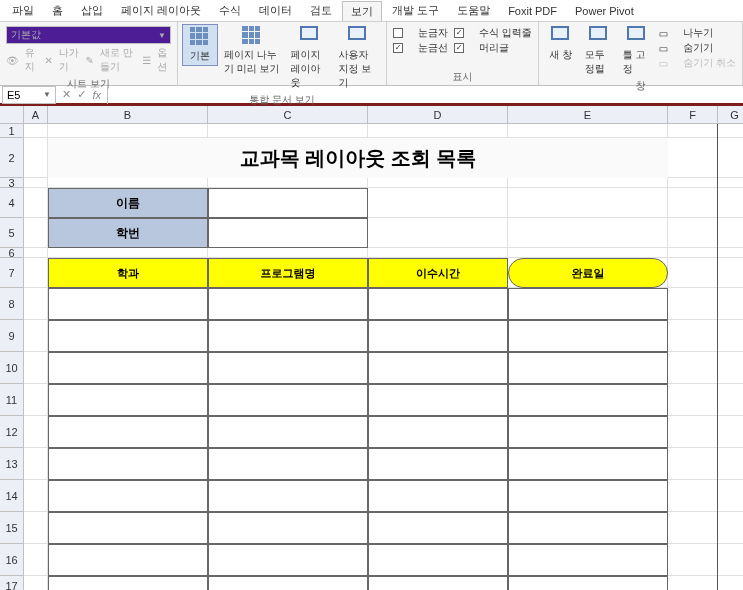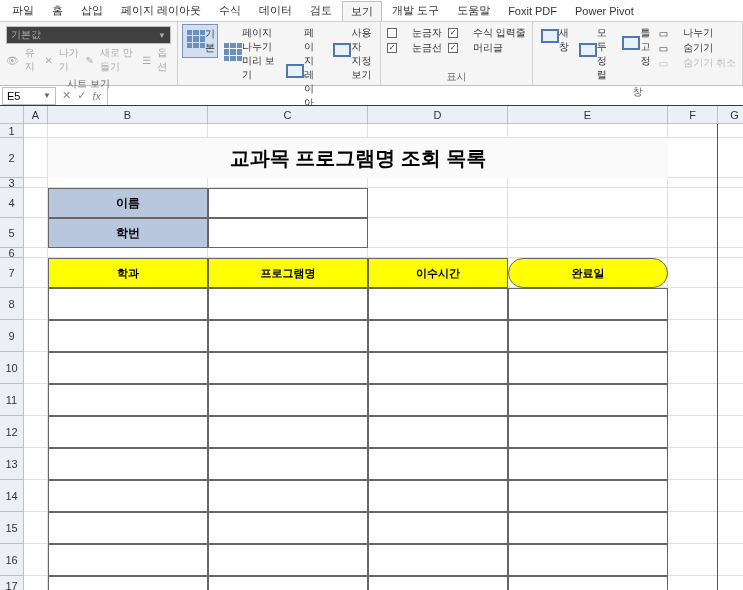--- a/index.html
+++ b/index.html
@@ -8,29 +8,29 @@
 
 .menubar { background: #fff; height: 22px; display: flex; align-items: center; padding: 0 4px; gap: 2px; border-bottom: 1px solid #d0d0d0; }
 .menubar .item { padding: 2px 8px; font-size: 11px; color: #333; cursor: pointer; }
 .menubar .item.active { background: #f5f5f5; border: 1px solid #c0c0c0; border-bottom: none; }
 
 
 .ribbon { background: #f5f5f5; height: 64px; display: flex; border-bottom: 1px solid #c0c0c0; }
 .ribbon-group { border-right: 1px solid #d0d0d0; display: flex; flex-direction: column; justify-content: space-between; padding: 2px 4px 0; }
 .ribbon-group-content { display: flex; align-items: flex-start; gap: 2px; flex: 1; }
 .ribbon-group-label { font-size: 10px; color: #666; text-align: center; padding: 1px 0; }
-.ribbon-big-btn { display: flex; flex-direction: row; align-items: center; padding: 2px 4px; cursor: pointer; font-size: 10px; color: #333; min-width: 36px; }
+.ribbon-big-btn { display: flex; flex-direction: column; align-items: center; padding: 2px 4px; cursor: pointer; font-size: 10px; color: #333; min-width: 36px; }
 .ribbon-big-btn .ico { width: 20px; height: 20px; margin-bottom: 2px; }
 .ribbon-big-btn.active { background: #d0e0f0; border: 1px solid #8090c0; }
 .ribbon-small-row { display: flex; flex-direction: column; gap: 1px; padding: 2px; }
 .ribbon-small-item { display: flex; align-items: center; gap: 15px; font-size: 10px; color: #333; white-space: nowrap; }
 .checkbox { width: 10px; height: 10px; border: 1px solid #666; background: #fff; display: inline-flex; align-items: center; justify-content: center; font-size: 8px; line-height: 1; }
 .checkbox.checked::after { content: "✓"; color: #333; }
 
-.namebox-row { background: #fff; height: 20px; display: flex; align-items: center; border-bottom: 1px solid #7f1d1d; }
+.namebox-row { background: #fff; height: 20px; display: flex; align-items: center; border-bottom: 3px solid #7f1d1d; }
 .namebox { width: 54px; height: 18px; border: 1px solid #c0c0c0; font-size: 11px; padding: 0 4px; display: flex; align-items: center; justify-content: space-between; margin-left: 2px; }
 .namebox .drop { font-size: 8px; color: #666; }
 .fx-controls { display: flex; align-items: center; gap: 6px; padding: 0 6px; color: #888; font-size: 11px; }
 .fx-bar { flex: 1; height: 18px; border-left: 1px solid #c0c0c0; }
 
 
 .sheet-wrap { position: relative; background: #fff; height: calc(590px - 22px - 64px - 20px); overflow: hidden; }
 .corner { position: absolute; left: 0; top: 0; width: 24px; height: 18px; background: #eceff5; border-right: 1px solid #c0c0c0; border-bottom: 1px solid #c0c0c0; }
 .col-headers { position: absolute; left: 24px; top: 0; height: 18px; display: flex; }
 .col-h { background: #eceff5; border-right: 1px solid #c0c0c0; border-bottom: 1px solid #c0c0c0; display: flex; align-items: center; justify-content: center; font-size: 11px; color: #333; }
@@ -42,21 +42,21 @@
 
 .ov { position: absolute; display: flex; align-items: center; justify-content: center; font-size: 12px; font-weight: bold; }
 .title-cell { font-size: 20px; font-weight: bold; background: #fafafa; }
 .blue-head { background: #b8c7de; border: 1px solid #666; }
 .white-head { background: #fff; border: 1px solid #666; }
 .yellow-head { background: #ffff00; border: 1px solid #666; font-size: 11px; }
 .data-cell { background: #fff; border: 1px solid #666; }
 .page-edge { position: absolute; width: 1px; background: #555; }
 
 
-.combo-disabled { width: 165px; height: 18px; background: #404040; border: 1px solid #c0c0c0; margin: 2px; display: flex; align-items: center; justify-content: space-between; padding: 0 4px; font-size: 10px; color: #aaa; }
+.combo-disabled { width: 165px; height: 18px; background: #4c1d95; border: 1px solid #c0c0c0; margin: 2px; display: flex; align-items: center; justify-content: space-between; padding: 0 4px; font-size: 10px; color: #aaa; }
 .combo-disabled .drop { font-size: 8px; }
 .small-btn-row { display: flex; gap: 6px; margin: 2px; font-size: 10px; color: #aaa; align-items: center; }
 
 .ico-grid { display: grid; grid-template-columns: repeat(3,1fr); grid-template-rows: repeat(3,1fr); gap: 1px; width: 18px; height: 18px; }
 .ico-grid div { background: #6a8fc0; }
 .ico-mag { width: 18px; height: 18px; border: 2px solid #5078b0; border-radius: 50%; position: relative; }
 .ico-mag::after { content:""; position:absolute; width:6px; height:2px; background:#5078b0; bottom:-2px; right:-4px; transform:rotate(45deg); }
 .ico-win { width: 18px; height: 14px; border: 2px solid #5078b0; background: #e8f0fa; }
 </style>
 </head>
@@ -362,21 +362,21 @@
       <div class="gcell" style="left: 484px; top: 420px; width: 160px; height: 32px;"></div>
       <div class="gcell" style="left: 644px; top: 420px; width: 50px; height: 32px;"></div>
       <div class="gcell" style="left: 694px; top: 420px; width: 34px; height: 32px;"></div>
       <div class="gcell" style="left: 0px; top: 452px; width: 24px; height: 20px;"></div>
       <div class="gcell" style="left: 24px; top: 452px; width: 160px; height: 20px;"></div>
       <div class="gcell" style="left: 184px; top: 452px; width: 160px; height: 20px;"></div>
       <div class="gcell" style="left: 344px; top: 452px; width: 140px; height: 20px;"></div>
       <div class="gcell" style="left: 484px; top: 452px; width: 160px; height: 20px;"></div>
       <div class="gcell" style="left: 644px; top: 452px; width: 50px; height: 20px;"></div>
       <div class="gcell" style="left: 694px; top: 452px; width: 34px; height: 20px;"></div>
-      <div class="ov title-cell" style="left: 24px; top: 14px; width: 620px; height: 40px;">교과목 프로그램명 조회 목록</div>
+      <div class="ov title-cell" style="left: 24px; top: 14px; width: 620px; height: 40px;">교과목 레이아웃 조회 목록</div>
       <div class="ov blue-head" style="left: 24px; top: 64px; width: 160px; height: 30px;">이름</div>
       <div class="ov white-head" style="left: 184px; top: 64px; width: 160px; height: 30px;"></div>
       <div class="ov blue-head" style="left: 24px; top: 94px; width: 160px; height: 30px;">학번</div>
       <div class="ov white-head" style="left: 184px; top: 94px; width: 160px; height: 30px;"></div>
       <div class="ov yellow-head" style="left: 24px; top: 134px; width: 160px; height: 30px;">학과</div>
       <div class="ov yellow-head" style="left: 184px; top: 134px; width: 160px; height: 30px;">프로그램명</div>
       <div class="ov yellow-head" style="left: 344px; top: 134px; width: 140px; height: 30px;">이수시간</div>
       <div class="ov yellow-head" style="left: 484px; top: 134px; width: 160px; height: 30px; border-radius: 15px;">완료일</div>
       <div class="ov data-cell" style="left: 24px; top: 164px; width: 160px; height: 32px;"></div>
       <div class="ov data-cell" style="left: 184px; top: 164px; width: 160px; height: 32px;"></div>

